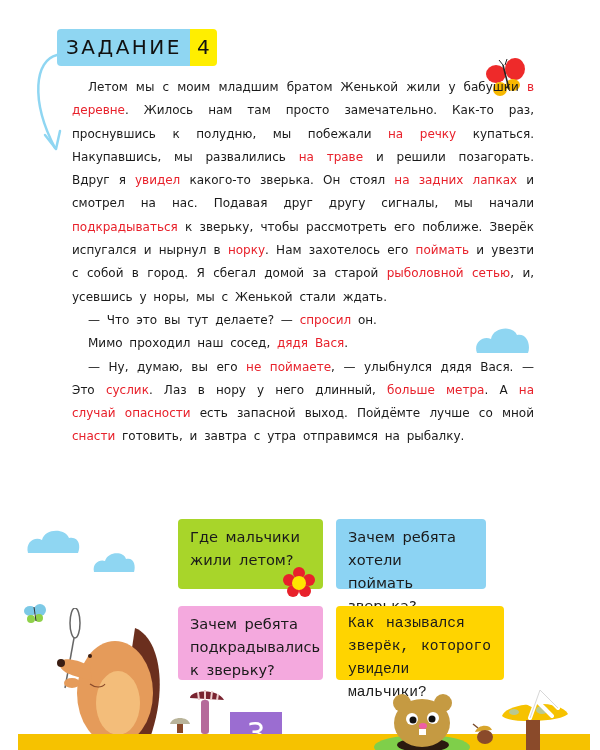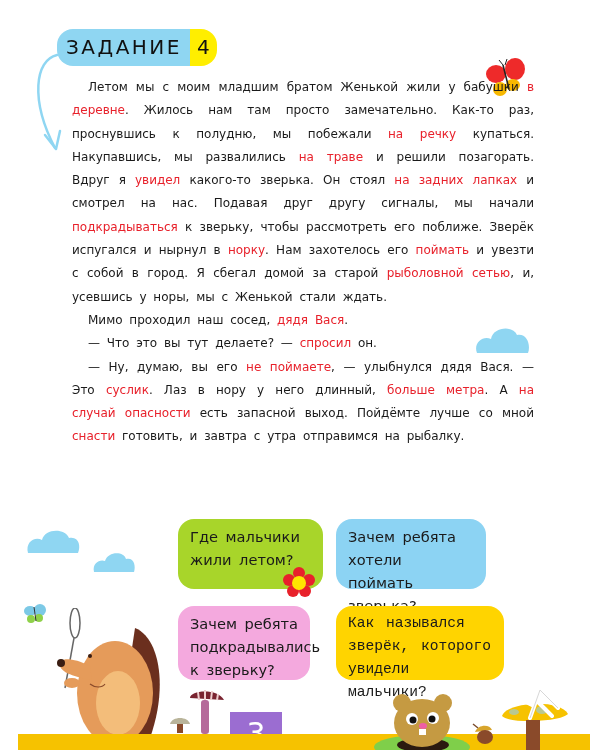--- a/index.html
+++ b/index.html
@@ -1,29 +1,29 @@
 <!DOCTYPE html>
 <html><head>
 <meta charset="utf-8">
 <style>
   html, body { margin:0; padding:0; }
   body { width:600px; height:750px; background:#ffffff; position:relative; overflow:hidden;
          font-family:"DejaVu Sans", sans-serif; color:#1a1a1a; }
-  .heading { position:absolute; left:57px; top:29px; height:37px; display:flex; border-radius:16px; overflow:hidden; }
+  .heading { position:absolute; left:57px; top:29px; height:37px; display:flex; border-radius:4px; overflow:hidden; }
   .heading .lbl { background:#8fd6f2; padding:0 8px 0 9px; font-size:20px; letter-spacing:2.5px; line-height:37px; color:#111; }
   .heading .num { background:#ffee00; width:27px; text-align:center; font-size:20px; line-height:37px; color:#111; }
   .arrow { position:absolute; left:0; top:0; }
   .story { position:absolute; left:72px; top:76px; width:462px; font-size:12px; line-height:23.3px; word-spacing:3px; }
   .story p { margin:0; text-align:justify; text-align-last:left; }
   .story p.ind { text-indent:16px; }
   .hl { color:#e8212b; }
-  .card { position:absolute; border-radius:16px; padding:6px 12px; box-sizing:border-box; font-size:14.6px; line-height:23px; word-spacing:3px; color:#1a1a1a; }
+  .card { position:absolute; border-radius:4px; padding:6px 12px; box-sizing:border-box; font-size:14.6px; line-height:23px; word-spacing:3px; color:#1a1a1a; }
   .c1 { left:178px; top:519px; width:145px; height:70px; background:#a8d52a; }
   .c2 { left:336px; top:519px; width:150px; height:70px; background:#8cd3f3; }
-  .c3 { left:178px; top:606px; width:132px; height:74px; background:#f4a9de; }
+  .c3 { left:178px; top:606px; width:145px; height:74px; background:#f4a9de; }
   .c4 { left:336px; top:606px; width:168px; height:74px; background:#ffd400;font-family:Liberation Mono, monospace; }
   .page-num { position:absolute; left:230px; top:712px; width:52px; height:38px; background:#9b6dd1; color:#fff; font-size:30px; text-align:center; line-height:44px; }
   .ground { position:absolute; left:18px; top:734px; width:572px; height:16px; background:#f6c200; }
   .deco { position:absolute; }
 </style>
 </head>
 <body>
 
 <svg class="arrow" width="80" height="160" viewBox="0 0 80 160">
   <path d="M57 55 C 35 60, 30 100, 55 148" stroke="#8fd6f2" stroke-width="2.5" fill="none" stroke-linecap="round"></path>
@@ -39,22 +39,22 @@
   <ellipse cx="11" cy="17" rx="10" ry="9" fill="#ee2a2a"></ellipse>
   <ellipse cx="30" cy="12" rx="10" ry="11" fill="#ee2a2a"></ellipse>
   <ellipse cx="15" cy="32" rx="7" ry="7" fill="#f7b800"></ellipse>
   <ellipse cx="28" cy="28" rx="7" ry="6" fill="#f7b800"></ellipse>
   <path d="M18 8 L24 32" stroke="#222" stroke-width="1.6"></path>
   <path d="M18 8 L14 3 M20 8 L22 2" stroke="#222" stroke-width="1"></path>
 </svg>
 
 <div class="story" id="story">
     <p class="ind"><span>Летом мы с моим младшим братом Женькой жили у бабушки </span><span class="hl">в деревне</span><span>. Жилось нам там просто замечательно. Как-то раз, проснувшись к полудню, мы побежали </span><span class="hl">на речку</span><span> купаться. Накупавшись, мы развалились </span><span class="hl">на траве</span><span> и решили позагорать. Вдруг я </span><span class="hl">увидел</span><span> какого-то зверька. Он стоял </span><span class="hl">на задних лапках</span><span> и смотрел на нас. Подавая друг другу сигналы, мы начали </span><span class="hl">подкрадываться</span><span> к зверьку, чтобы рассмотреть его поближе. Зверёк испугался и нырнул в </span><span class="hl">норку</span><span>. Нам захотелось его </span><span class="hl">поймать</span><span> и увезти с собой в город. Я сбегал домой за старой </span><span class="hl">рыболовной сетью</span><span>, и, усевшись у норы, мы с Женькой стали ждать.</span></p>
+    <p class="ind"><span>— Что это вы тут делаете? — </span><span class="hl">спросил</span><span> он.</span></p>
     <p class="ind"><span>Мимо проходил наш сосед, </span><span class="hl">дядя Вася</span><span>.</span></p>
-    <p class="ind"><span>— Что это вы тут делаете? — </span><span class="hl">спросил</span><span> он.</span></p>
     <p class="ind"><span>— Ну, думаю, вы его </span><span class="hl">не поймаете</span><span>, — улыбнулся дядя Вася. — Это </span><span class="hl">суслик</span><span>. Лаз в нору у него длинный, </span><span class="hl">больше метра</span><span>. А </span><span class="hl">на случай опасности</span><span> есть запасной выход. Пойдёмте лучше со мной </span><span class="hl">снасти</span><span> готовить, и завтра с утра отправимся на рыбалку.</span></p>
   </div>
 
 <svg class="deco" style="left:473px;top:325px" width="58" height="30" viewBox="0 0 58 30">
     <path d="M4 28 C0 18, 10 10, 18 14 C20 2, 40 0, 44 10 C54 8, 58 20, 55 28 Z" fill="#8fd6f2"></path>
   </svg>
 <svg class="deco" style="left:25px;top:528px" width="56" height="27" viewBox="0 0 56 27">
     <path d="M3 25 C0 14, 10 8, 17 12 C20 0, 40 0, 44 10 C54 8, 56 18, 53 25 Z" fill="#8fd6f2"></path>
   </svg>
 <svg class="deco" style="left:92px;top:551px" width="44" height="23" viewBox="0 0 44 23">

